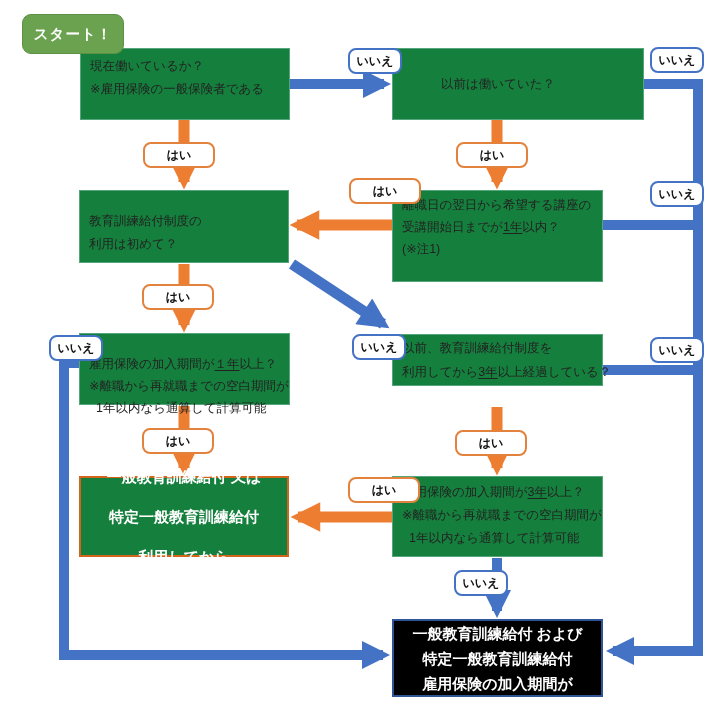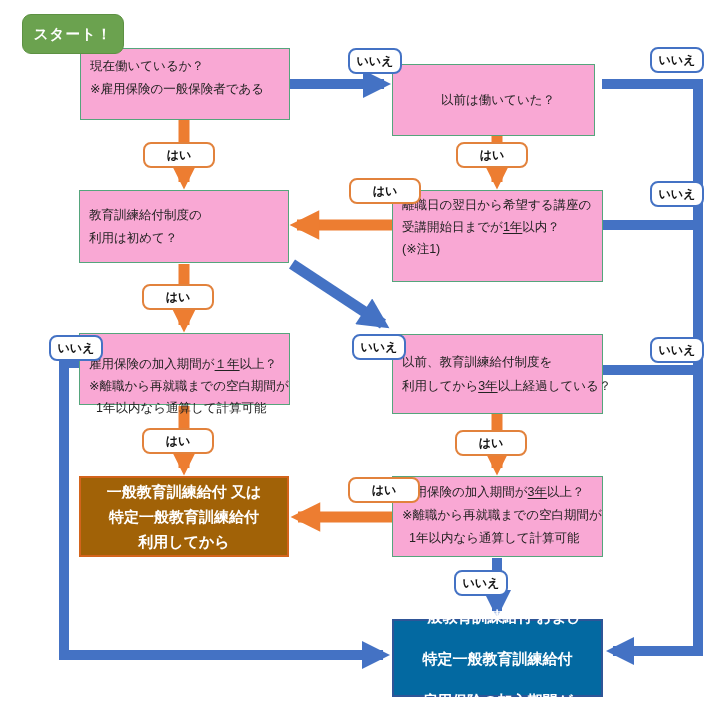--- a/index.html
+++ b/index.html
@@ -8,52 +8,52 @@
     font-family:"Liberation Sans","DejaVu Sans",sans-serif;color:#222;
   }
   .arrows{position:absolute;left:0;top:0;width:720px;height:711px;z-index:0;}
   .start{
     position:absolute;left:22px;top:14px;width:100px;height:38px;z-index:2;
     background:#6ba24f;border:1px solid #5d9143;border-radius:9px;
     color:#fff;font-weight:bold;font-size:14.5px;
     display:flex;align-items:center;justify-content:center;letter-spacing:1px;
   }
   .box{
-    position:absolute;background:#f9a8d4;border:1.5px solid #55a57c;
+    position:absolute;background:#15803d;border:1.5px solid #55a57c;
     box-sizing:border-box;z-index:1;font-size:12.5px;color:#222;
     padding:6px 9px;
   }
   .box .ln{line-height:23px;white-space:nowrap;}
   .box .ln .u{text-decoration:underline;text-underline-offset:2px;}
   .box .ln.indent{padding-left:7px;}
   .box.vcenter{display:flex;flex-direction:column;justify-content:center;}
   .result{
     position:absolute;box-sizing:border-box;z-index:1;color:#fff;font-weight:bold;
     font-size:15px;text-align:center;display:flex;flex-direction:column;
     justify-content:center;
   }
   .result .ln{line-height:25px;white-space:nowrap;}
-  .result.orange{background:#a16207;border:2px solid #d3641c;}
-  .result.blue{background:#0369a1;border:2px solid #2f5597;gap:17px;}
+  .result.orange{background:#15803d;border:2px solid #d3641c;gap:15px;}
+  .result.blue{background:#000000;border:2px solid #2f5597;}
   .lbl{
     position:absolute;z-index:2;background:#fff;box-sizing:border-box;
     font-size:12px;font-weight:bold;color:#111;border-radius:8px;
     display:flex;align-items:center;justify-content:center;margin-left:36px;
   }
   .lbl.yes{width:72px;height:26px;border:2px solid #e2823c;}
   .lbl.no{width:54px;height:26px;border:2px solid #4472c4;}
   
   #bxA{left:80px;top:48px;width:210px;height:72px;}
-  #bxB{left:392px;top:64px;width:203px;height:72px;padding-left:48px;}
-  #bxC{left:79px;top:190px;width:210px;height:73px;}
+  #bxB{left:392px;top:48px;width:252px;height:72px;padding-left:48px;}
+  #bxC{left:79px;top:190px;width:210px;height:73px;justify-content:flex-end;}
   #bxD{left:392px;top:190px;width:211px;height:92px;padding-top:3px;}
   #bxD .ln{line-height:22px;}
   #bxE{left:79px;top:333px;width:211px;height:72px;padding-top:19px;}
   #bxE .ln{line-height:22px;}
-  #bxF{left:392px;top:334px;width:211px;height:80px;}
+  #bxF{left:392px;top:334px;width:211px;height:52px;}
   #bxF .ln{line-height:24px;}
   #bxG{left:392px;top:476px;width:211px;height:81px;padding-top:4px;}
   #bxG .ln{line-height:23px;}
   #bxH{left:79px;top:476px;width:210px;height:81px;}
   #bxI{left:392px;top:619px;width:211px;height:78px;}
   
   #no1{left:312px;top:48px;}  #no2{left:614px;top:47px;}
   #yes1{left:107px;top:142px;} #yes2{left:420px;top:142px;}
   #yes3{left:313px;top:178px;} #no3{left:614px;top:181px;}
   #yes4{left:106px;top:284px;} #no4{left:13px;top:335px;}

